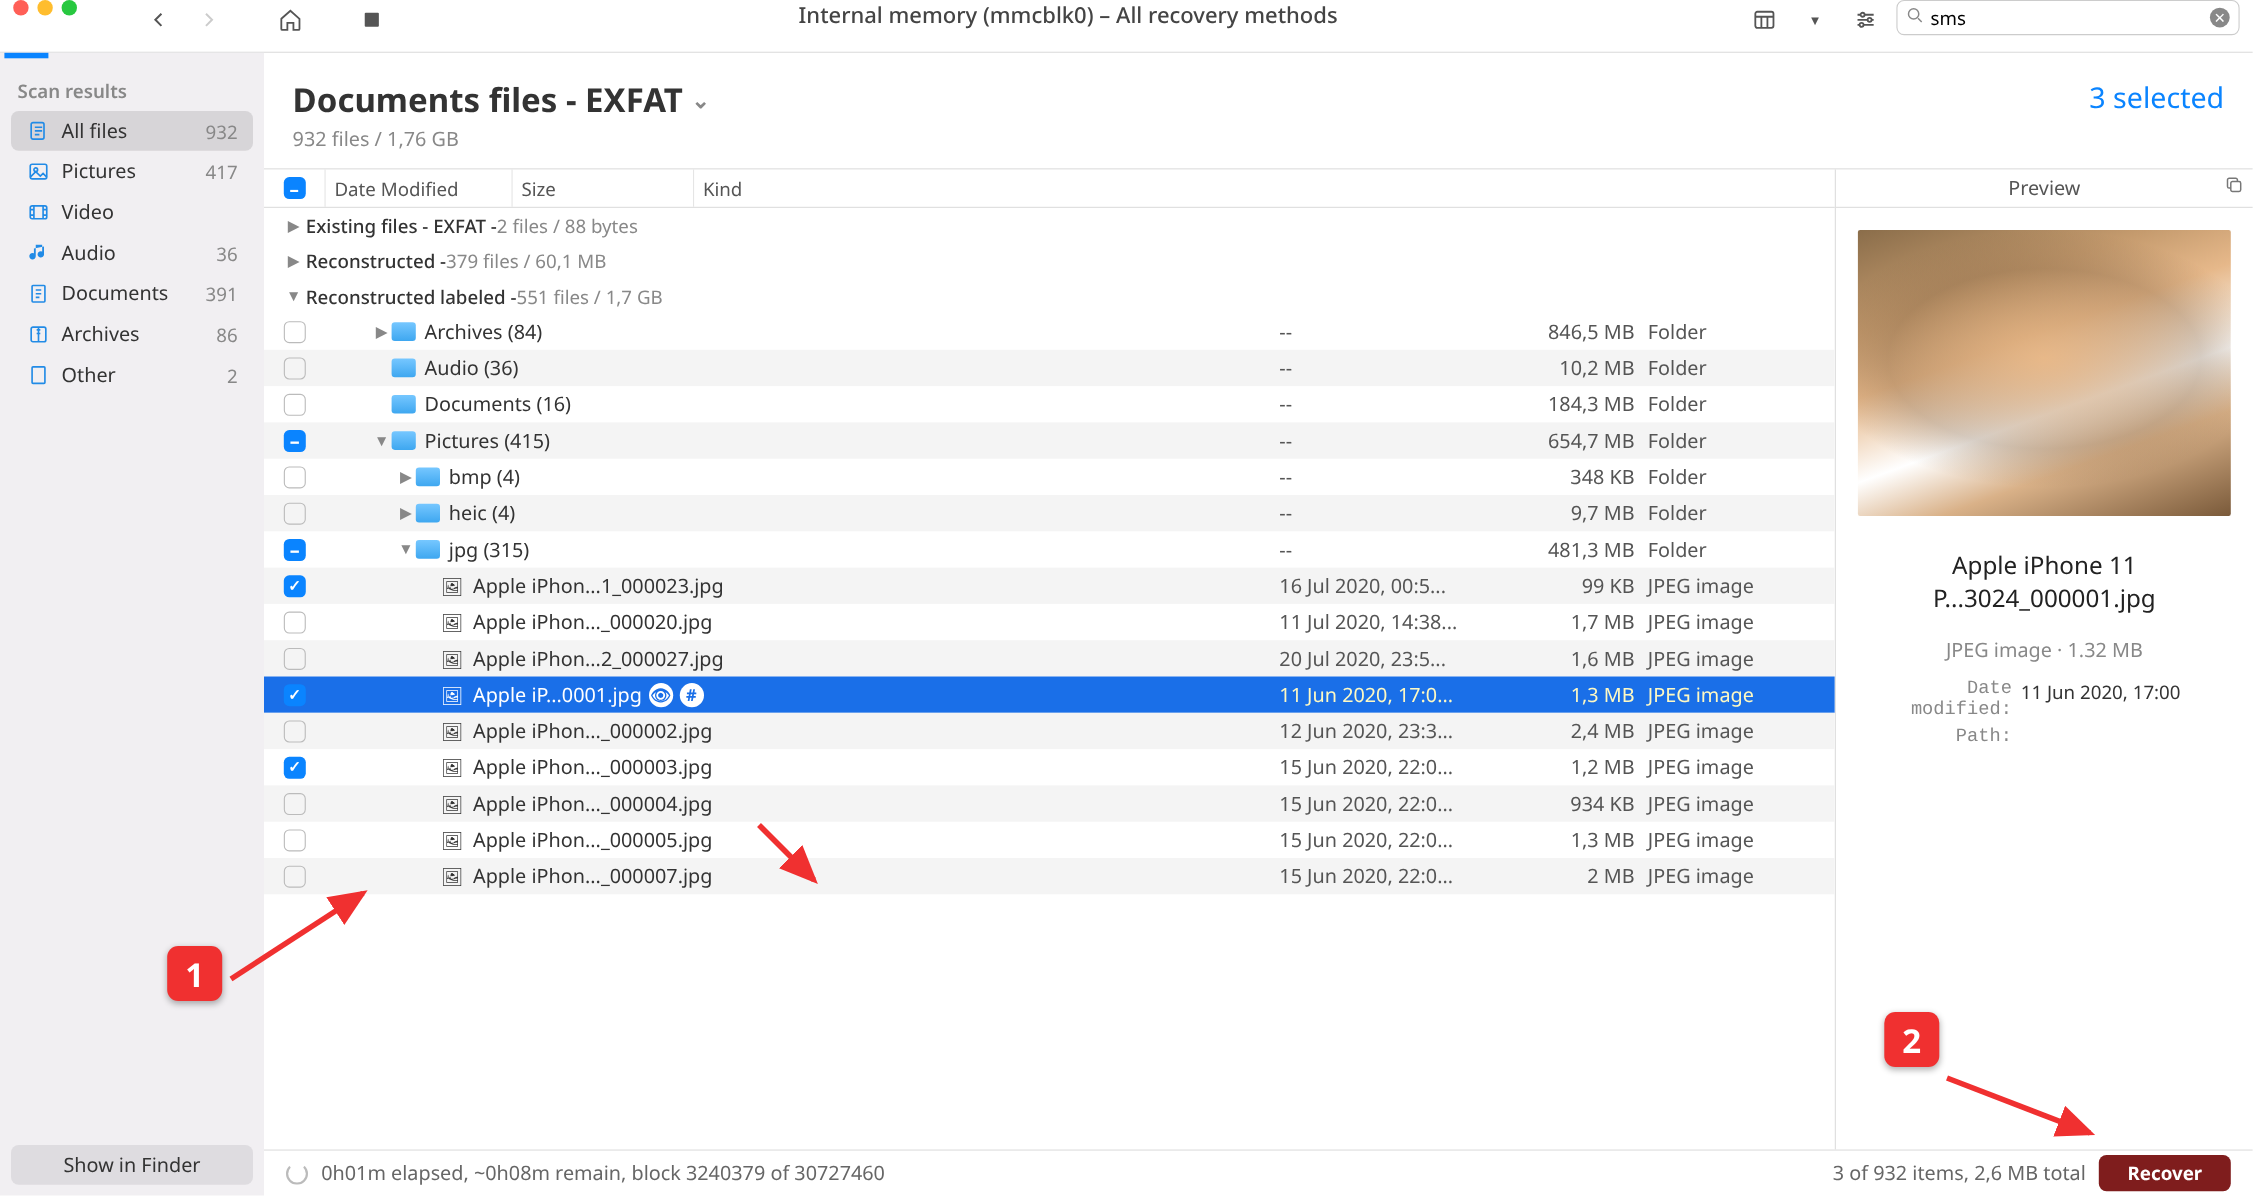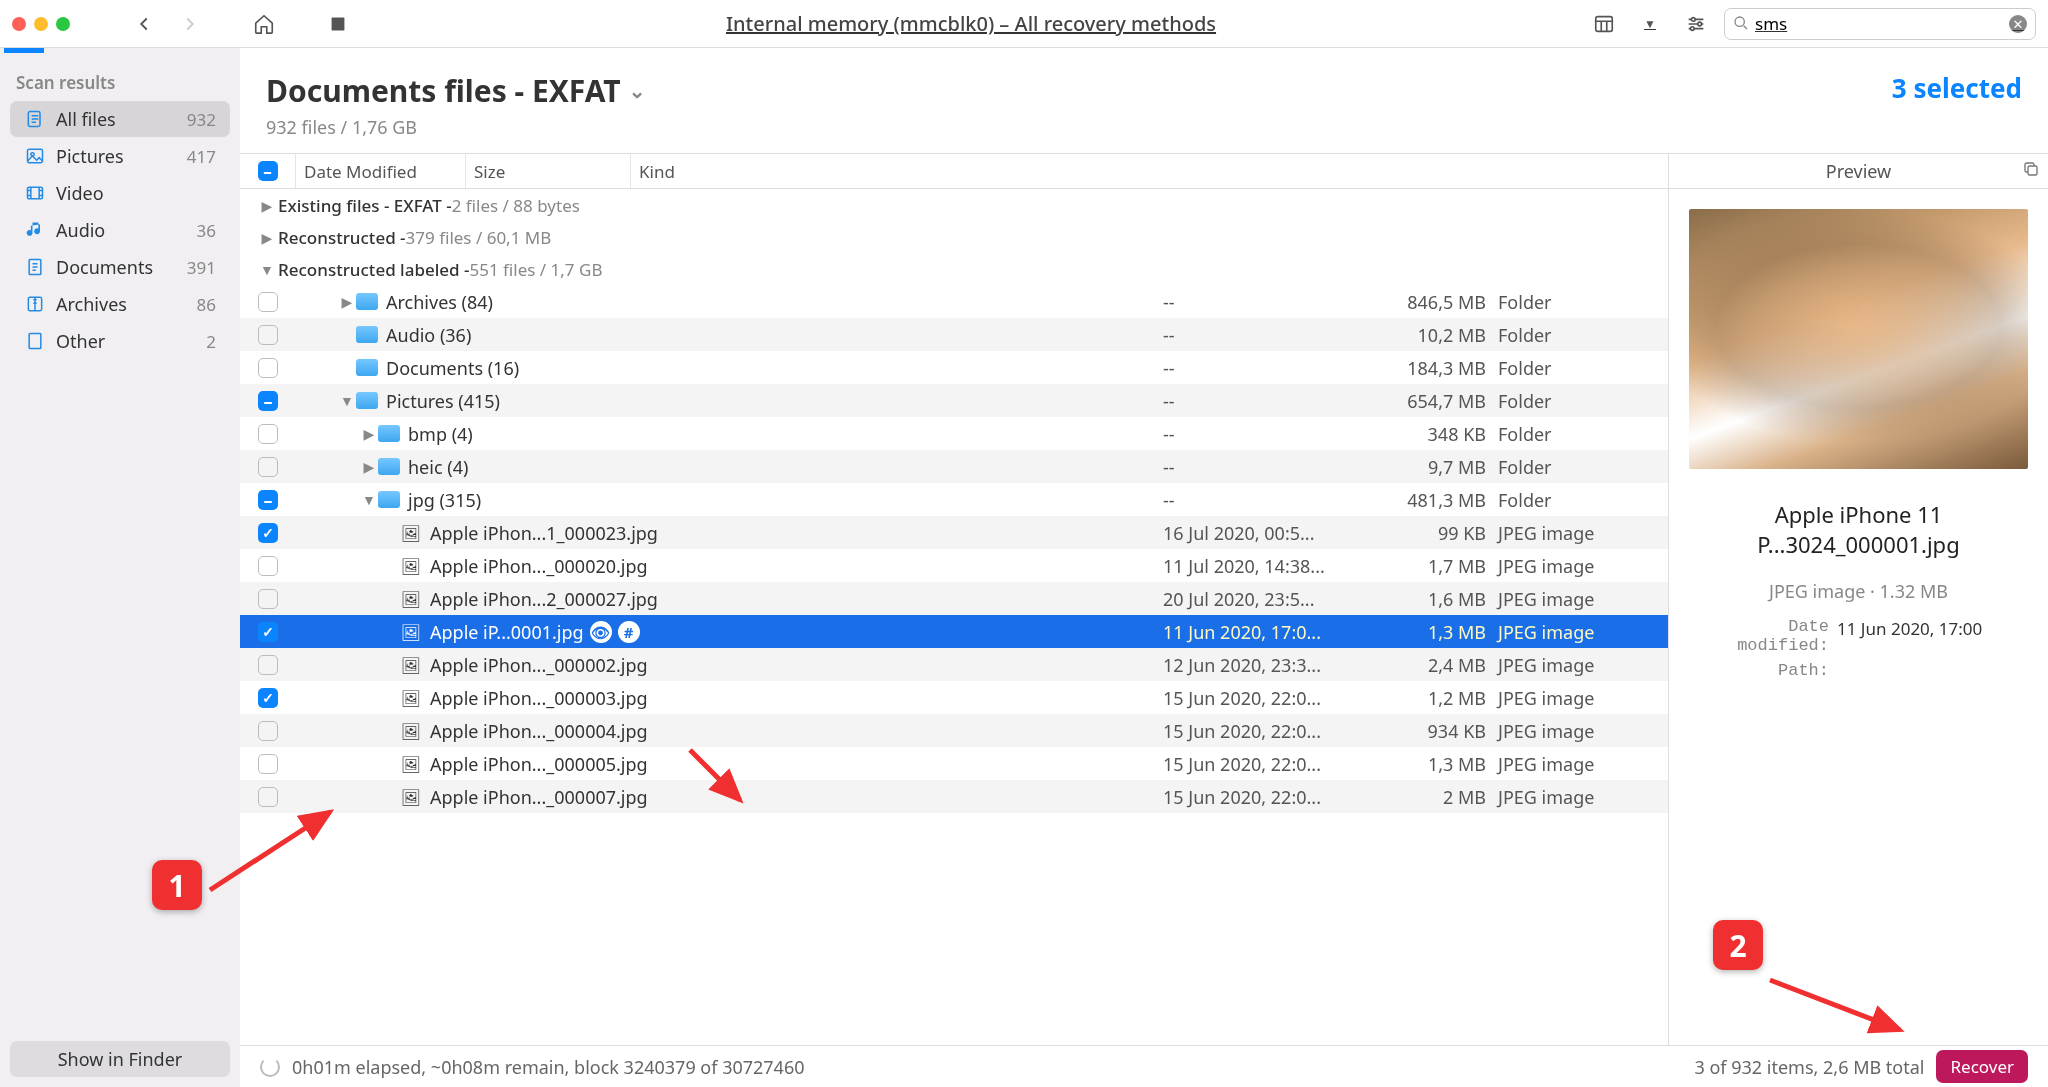--- a/index.html
+++ b/index.html
@@ -1,18 +1,18 @@
 <!DOCTYPE html>
 <html><head>
 <meta charset="utf-8">
 <style>
 *{box-sizing:border-box;margin:0;padding:0;font-family:-apple-system,BlinkMacSystemFont,"Segoe UI",system-ui,sans-serif;}
 body{background:#fff;width:2048px;height:1087px;overflow:hidden;font-size:18px;color:#333;}
 .window{display:flex;flex-direction:column;width:100%;height:100%;}
-.toolbar{height:48px;display:flex;align-items:center;padding:0 12px;border-bottom:1px solid #ddd;gap:10px;text-decoration:underline;}
+.toolbar{height:48px;display:flex;align-items:flex-start;padding:0 12px;border-bottom:1px solid #ddd;gap:10px;}
 .traffic{display:flex;gap:8px;align-items:center;margin-right:10px;}
 .dot{width:14px;height:14px;border-radius:50%;}
 .dot.red{background:#ff5f57;}
 .dot.yel{background:#ffbd2e;}
 .dot.grn{background:#28c840;}
 .tbtn{width:36px;height:36px;display:flex;align-items:center;justify-content:center;color:#555;border-radius:6px;}
 .tbtn svg{width:22px;height:22px;}
 .title{flex:1;text-align:center;font-size:20px;color:#444;font-weight:500;}
 .search{display:flex;align-items:center;background:#fff;border:1px solid #ccc;border-radius:7px;height:32px;min-width:160px;padding:0 8px;gap:6px;color:#888;}
 .search input{border:none;outline:none;font-size:17px;flex:1;background:transparent;}
@@ -26,21 +26,21 @@
 .side-item .ic{width:22px;height:22px;display:flex;align-items:center;justify-content:center;color:#228be6;}
 .side-item .lbl{flex:1;font-size:18px;color:#333;}
 .side-item .cnt{color:#888;font-size:17px;}
 .side-foot{position:absolute;bottom:0;left:0;right:0;padding:10px;}
 .side-foot-btn{background:#dedce0;border-radius:7px;text-align:center;padding:6px 0;color:#333;font-size:18px;cursor:pointer;}
 .content{flex:1;display:flex;flex-direction:column;min-width:0;}
 .head{padding:22px 26px 14px;display:flex;align-items:flex-start;}
 .head-left{flex:1;}
 .head-title{font-size:30px;font-weight:700;display:flex;align-items:center;gap:8px;}
 .head-sub{color:#888;font-size:18px;margin-top:4px;}
-.head-right{color:#0a84ff;font-size:26px;font-weight:700;}
+.head-right{color:#0a84ff;font-size:26px;font-weight:400;}
 .cols{display:flex;flex:1;min-height:0;border-top:1px solid #ddd;}
 .list-wrap{flex:1;display:flex;flex-direction:column;min-width:0;}
 .list-head{display:flex;height:35px;align-items:center;border-bottom:1px solid #ddd;color:#555;font-size:17px;}
 .hcell{padding:0 8px;border-right:1px solid #e5e5e5;height:100%;display:flex;align-items:center;}
 .hc-chk{width:56px;justify-content:center;}
 .hc-name{flex:1;gap:6px;}
 .hc-date{width:170px;}
 .hc-size{width:165px;}
 .hc-kind{width:170px;border-right:none;}
 .hc-chk .cb{width:20px;height:20px;background:#0a84ff;border-radius:5px;display:flex;align-items:center;justify-content:center;color:#fff;font-weight:700;}
@@ -72,21 +72,21 @@
 .pv-body{padding:20px;flex:1;overflow:auto;}
 .pv-img{width:100%;height:260px;background:linear-gradient(160deg,#8a6d4a 0%,#c59b6e 25%,#e6b88a 40%,#fff 60%,#d9b188 75%,#7a5a3a 100%);border-radius:2px;margin-bottom:30px;position:relative;overflow:hidden;}
 .pv-img::after{content:"";position:absolute;inset:0;background:radial-gradient(ellipse 60% 45% at 50% 45%,rgba(230,180,130,0.85),rgba(120,90,60,0.3) 70%,transparent);}
 .pv-title{text-align:center;font-size:22px;color:#222;margin-bottom:20px;}
 .pv-sub{text-align:center;color:#888;font-size:18px;margin-bottom:14px;}
 .pv-kv{display:flex;font-size:17px;margin-bottom:6px;}
 .pv-kv .k{width:140px;text-align:right;color:#888;margin-right:8px;font-family:Liberation Mono, monospace;}
 .status{height:42px;border-top:1px solid #ddd;display:flex;align-items:center;padding:0 20px;font-size:18px;color:#666;gap:12px;}
 .spinner{width:20px;height:20px;border:2px solid #bbb;border-top-color:transparent;border-radius:50%;}
 .status .sp{flex:1;}
-.recover{background:#be185d;color:#fff;border-radius:7px;padding:5px 14px;font-size:17px;cursor:pointer;}
+.recover{background:#7f1d1d;color:#fff;border-radius:7px;padding:5px 26px;font-size:17px;cursor:pointer;font-weight:bold;}
 .callout{position:absolute;background:#f03030;color:#fff;width:50px;height:50px;border-radius:10px;display:flex;align-items:center;justify-content:center;font-size:30px;font-weight:700;z-index:100;box-shadow:0 2px 6px rgba(0,0,0,0.3);}
 .arrow{position:absolute;z-index:99;pointer-events:none;}
 </style>
 </head>
 <body>
 
 <div class="window">
   <div class="toolbar">
     <div class="traffic">
       <div class="dot red"></div>

